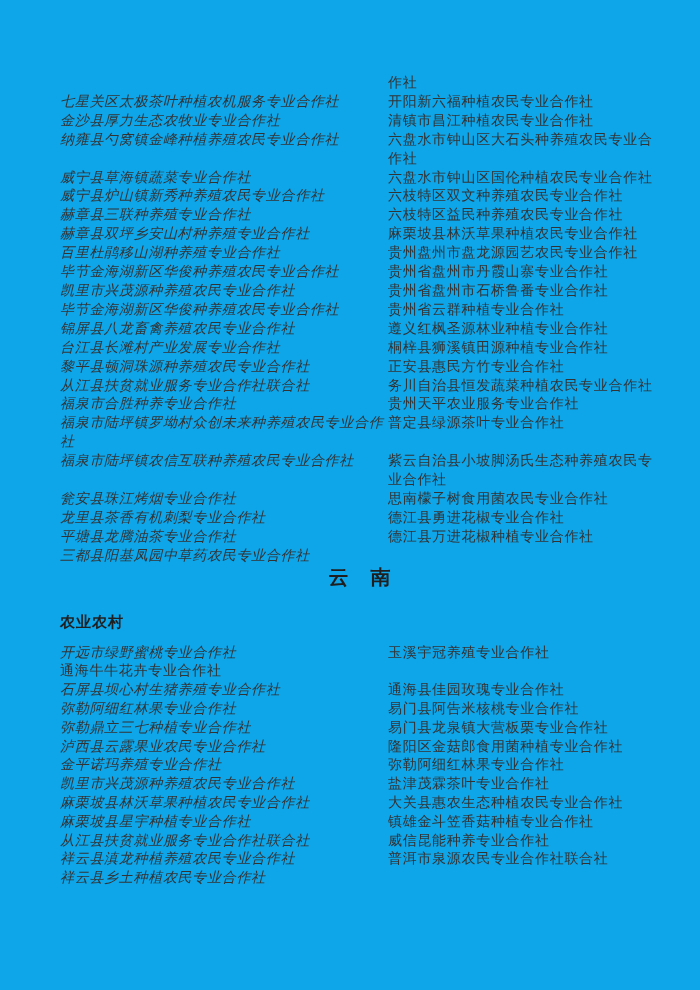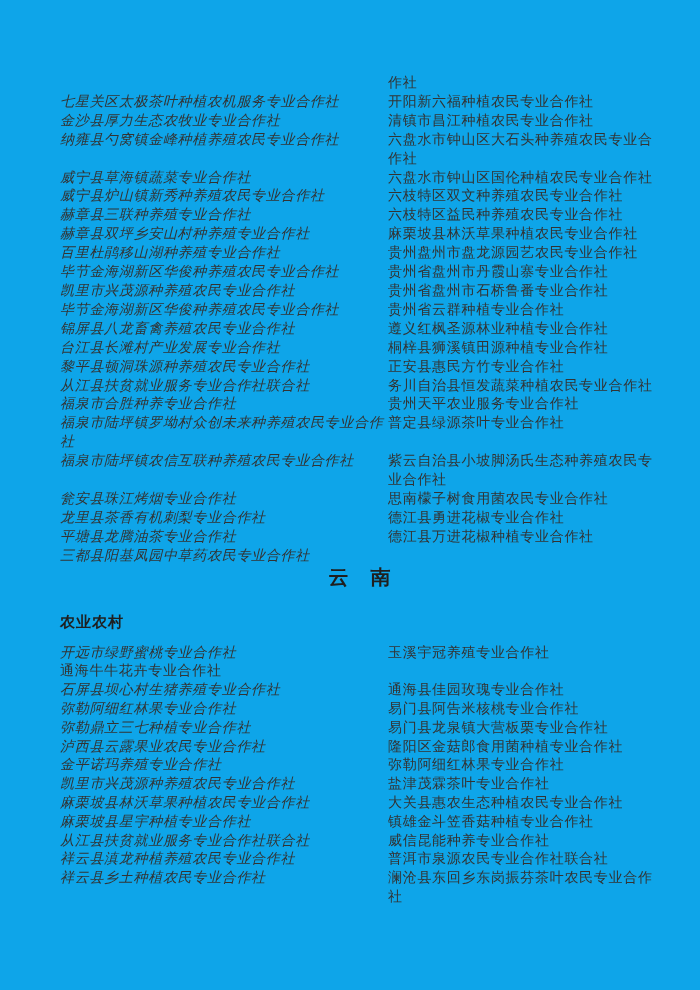--- a/index.html
+++ b/index.html
@@ -202,17 +202,16 @@
     <div class="row">
       <div class="cell l">从江县扶贫就业服务专业合作社联合社</div>
       <div class="cell r">威信昆能种养专业合作社</div>
     </div>
     <div class="row">
       <div class="cell l">祥云县滇龙种植养殖农民专业合作社</div>
       <div class="cell r">普洱市泉源农民专业合作社联合社</div>
     </div>
     <div class="row">
       <div class="cell l">祥云县乡土种植农民专业合作社</div>
-      <div class="cell r">澜沧县东回乡东岗振芬茶叶农民专业合作社</div>
     </div>
   </div>
 
 </div>
 
 </body></html>

